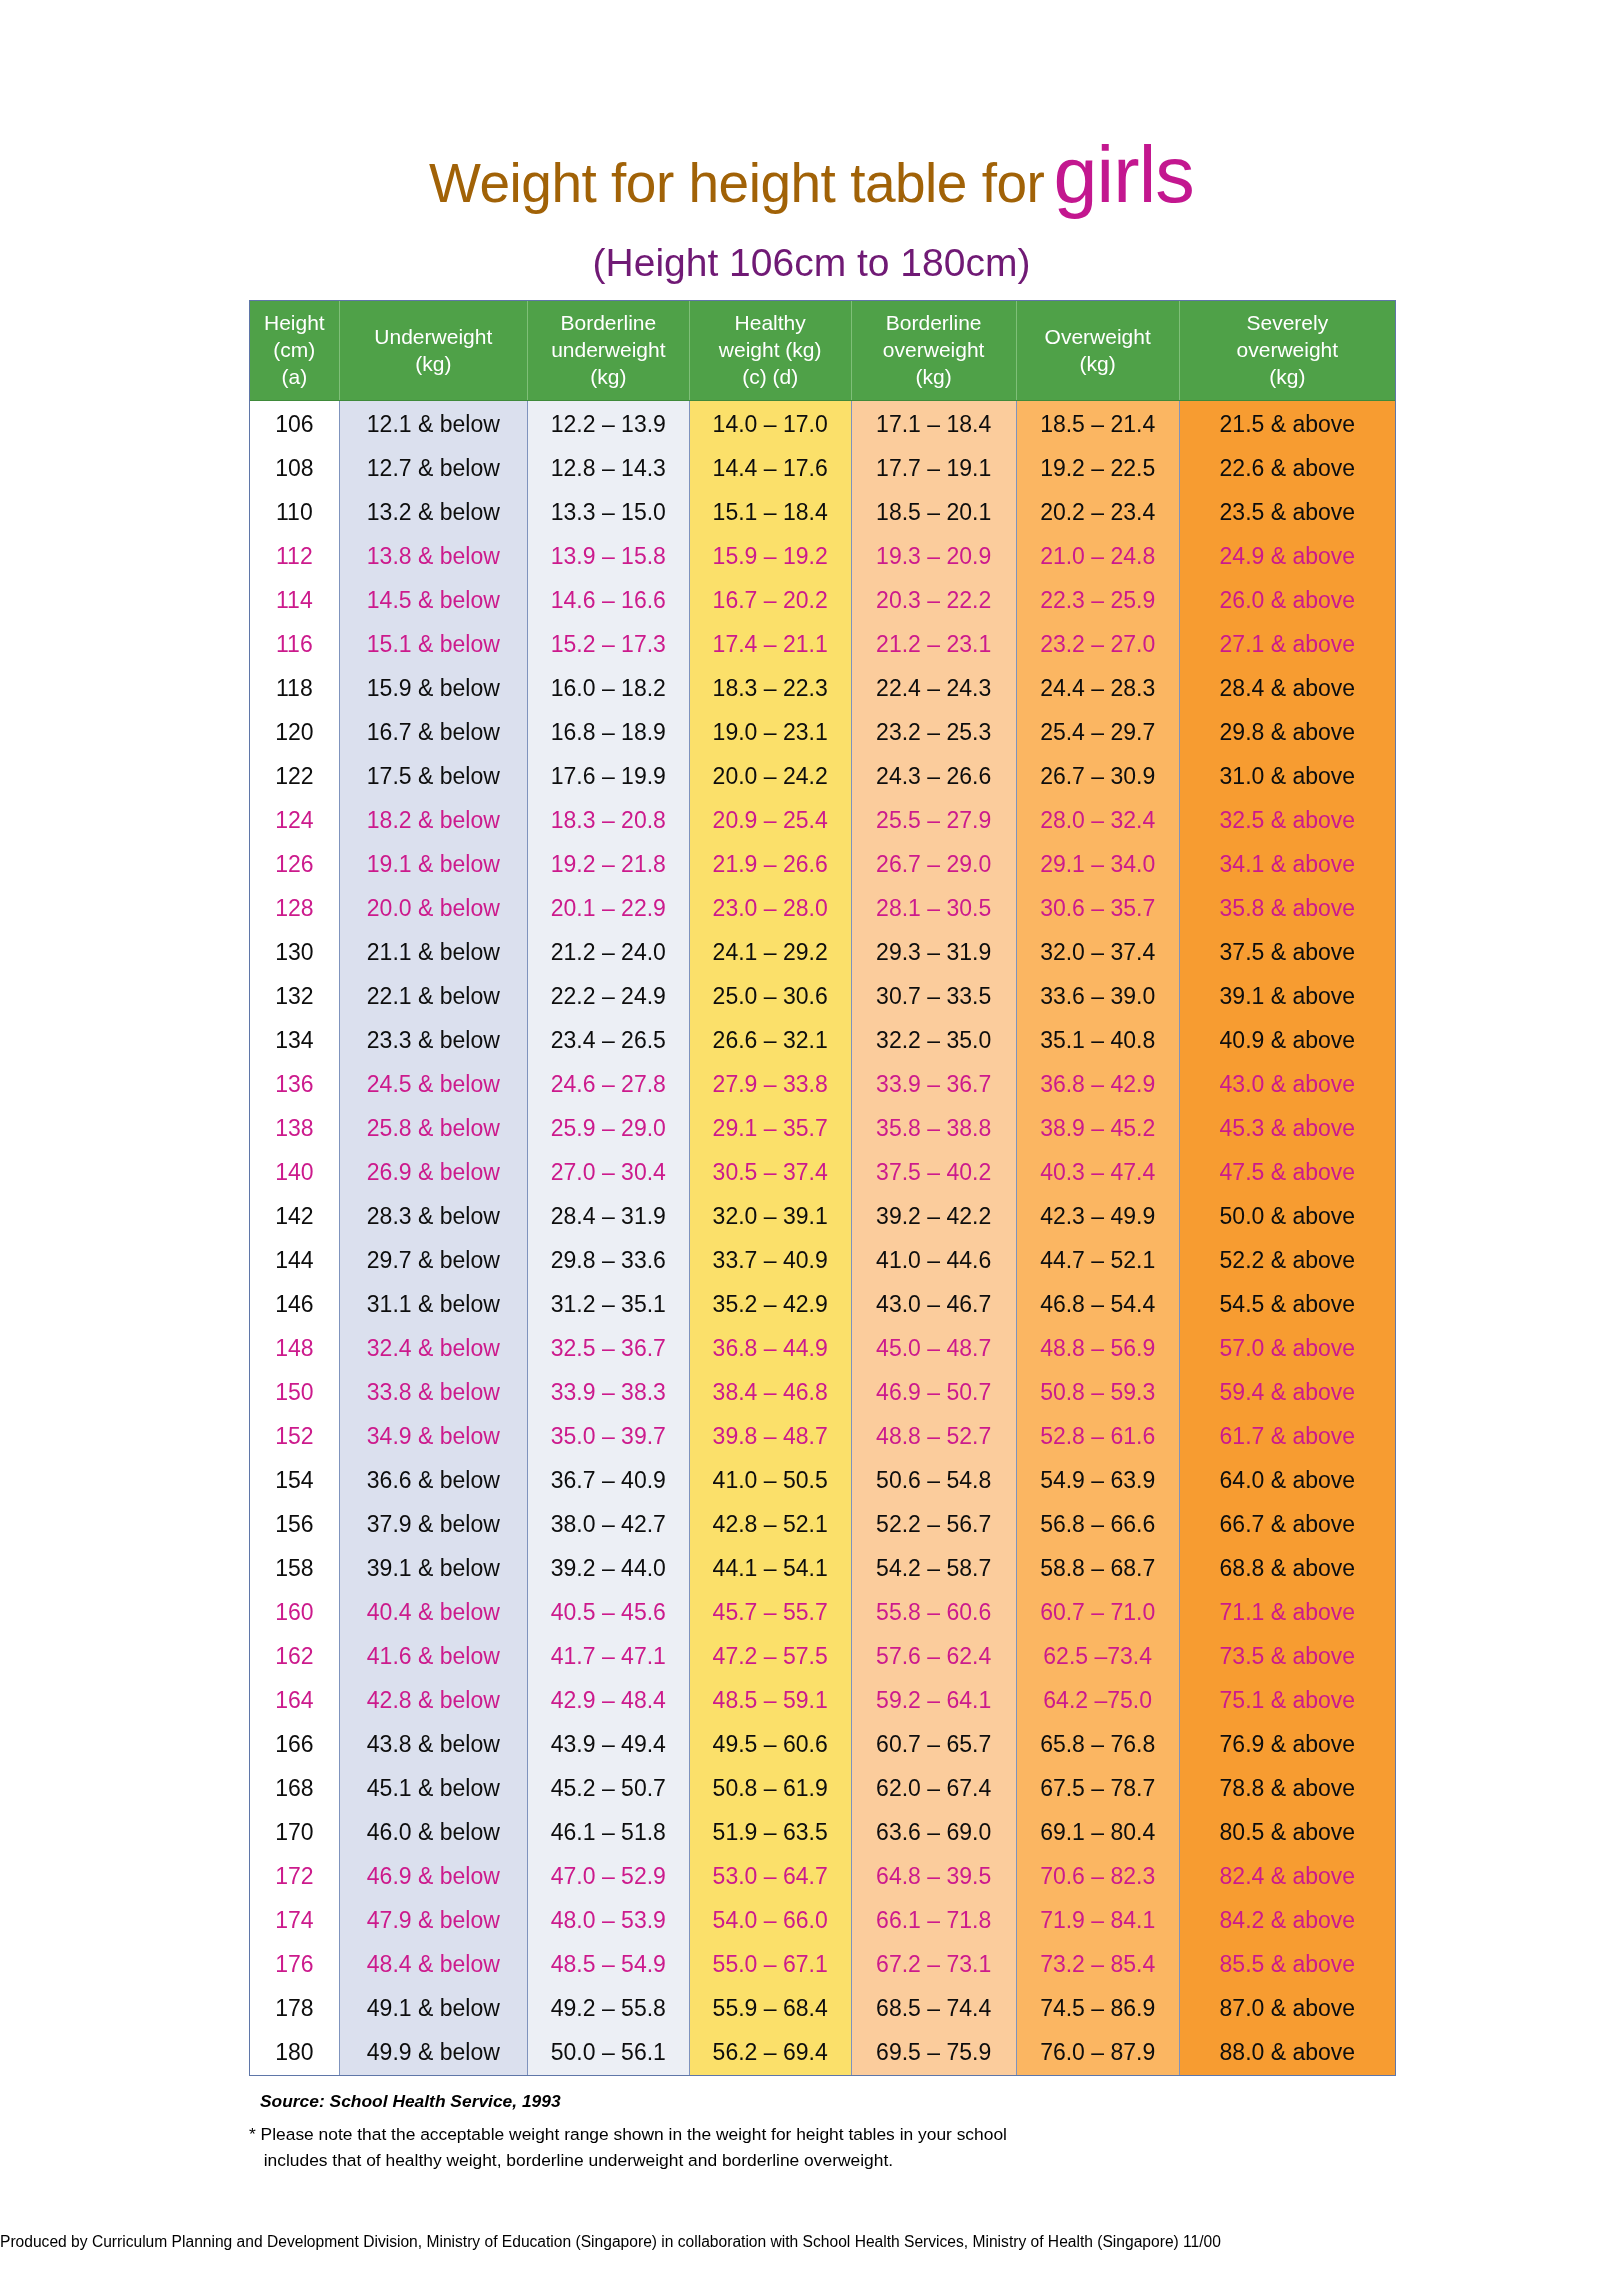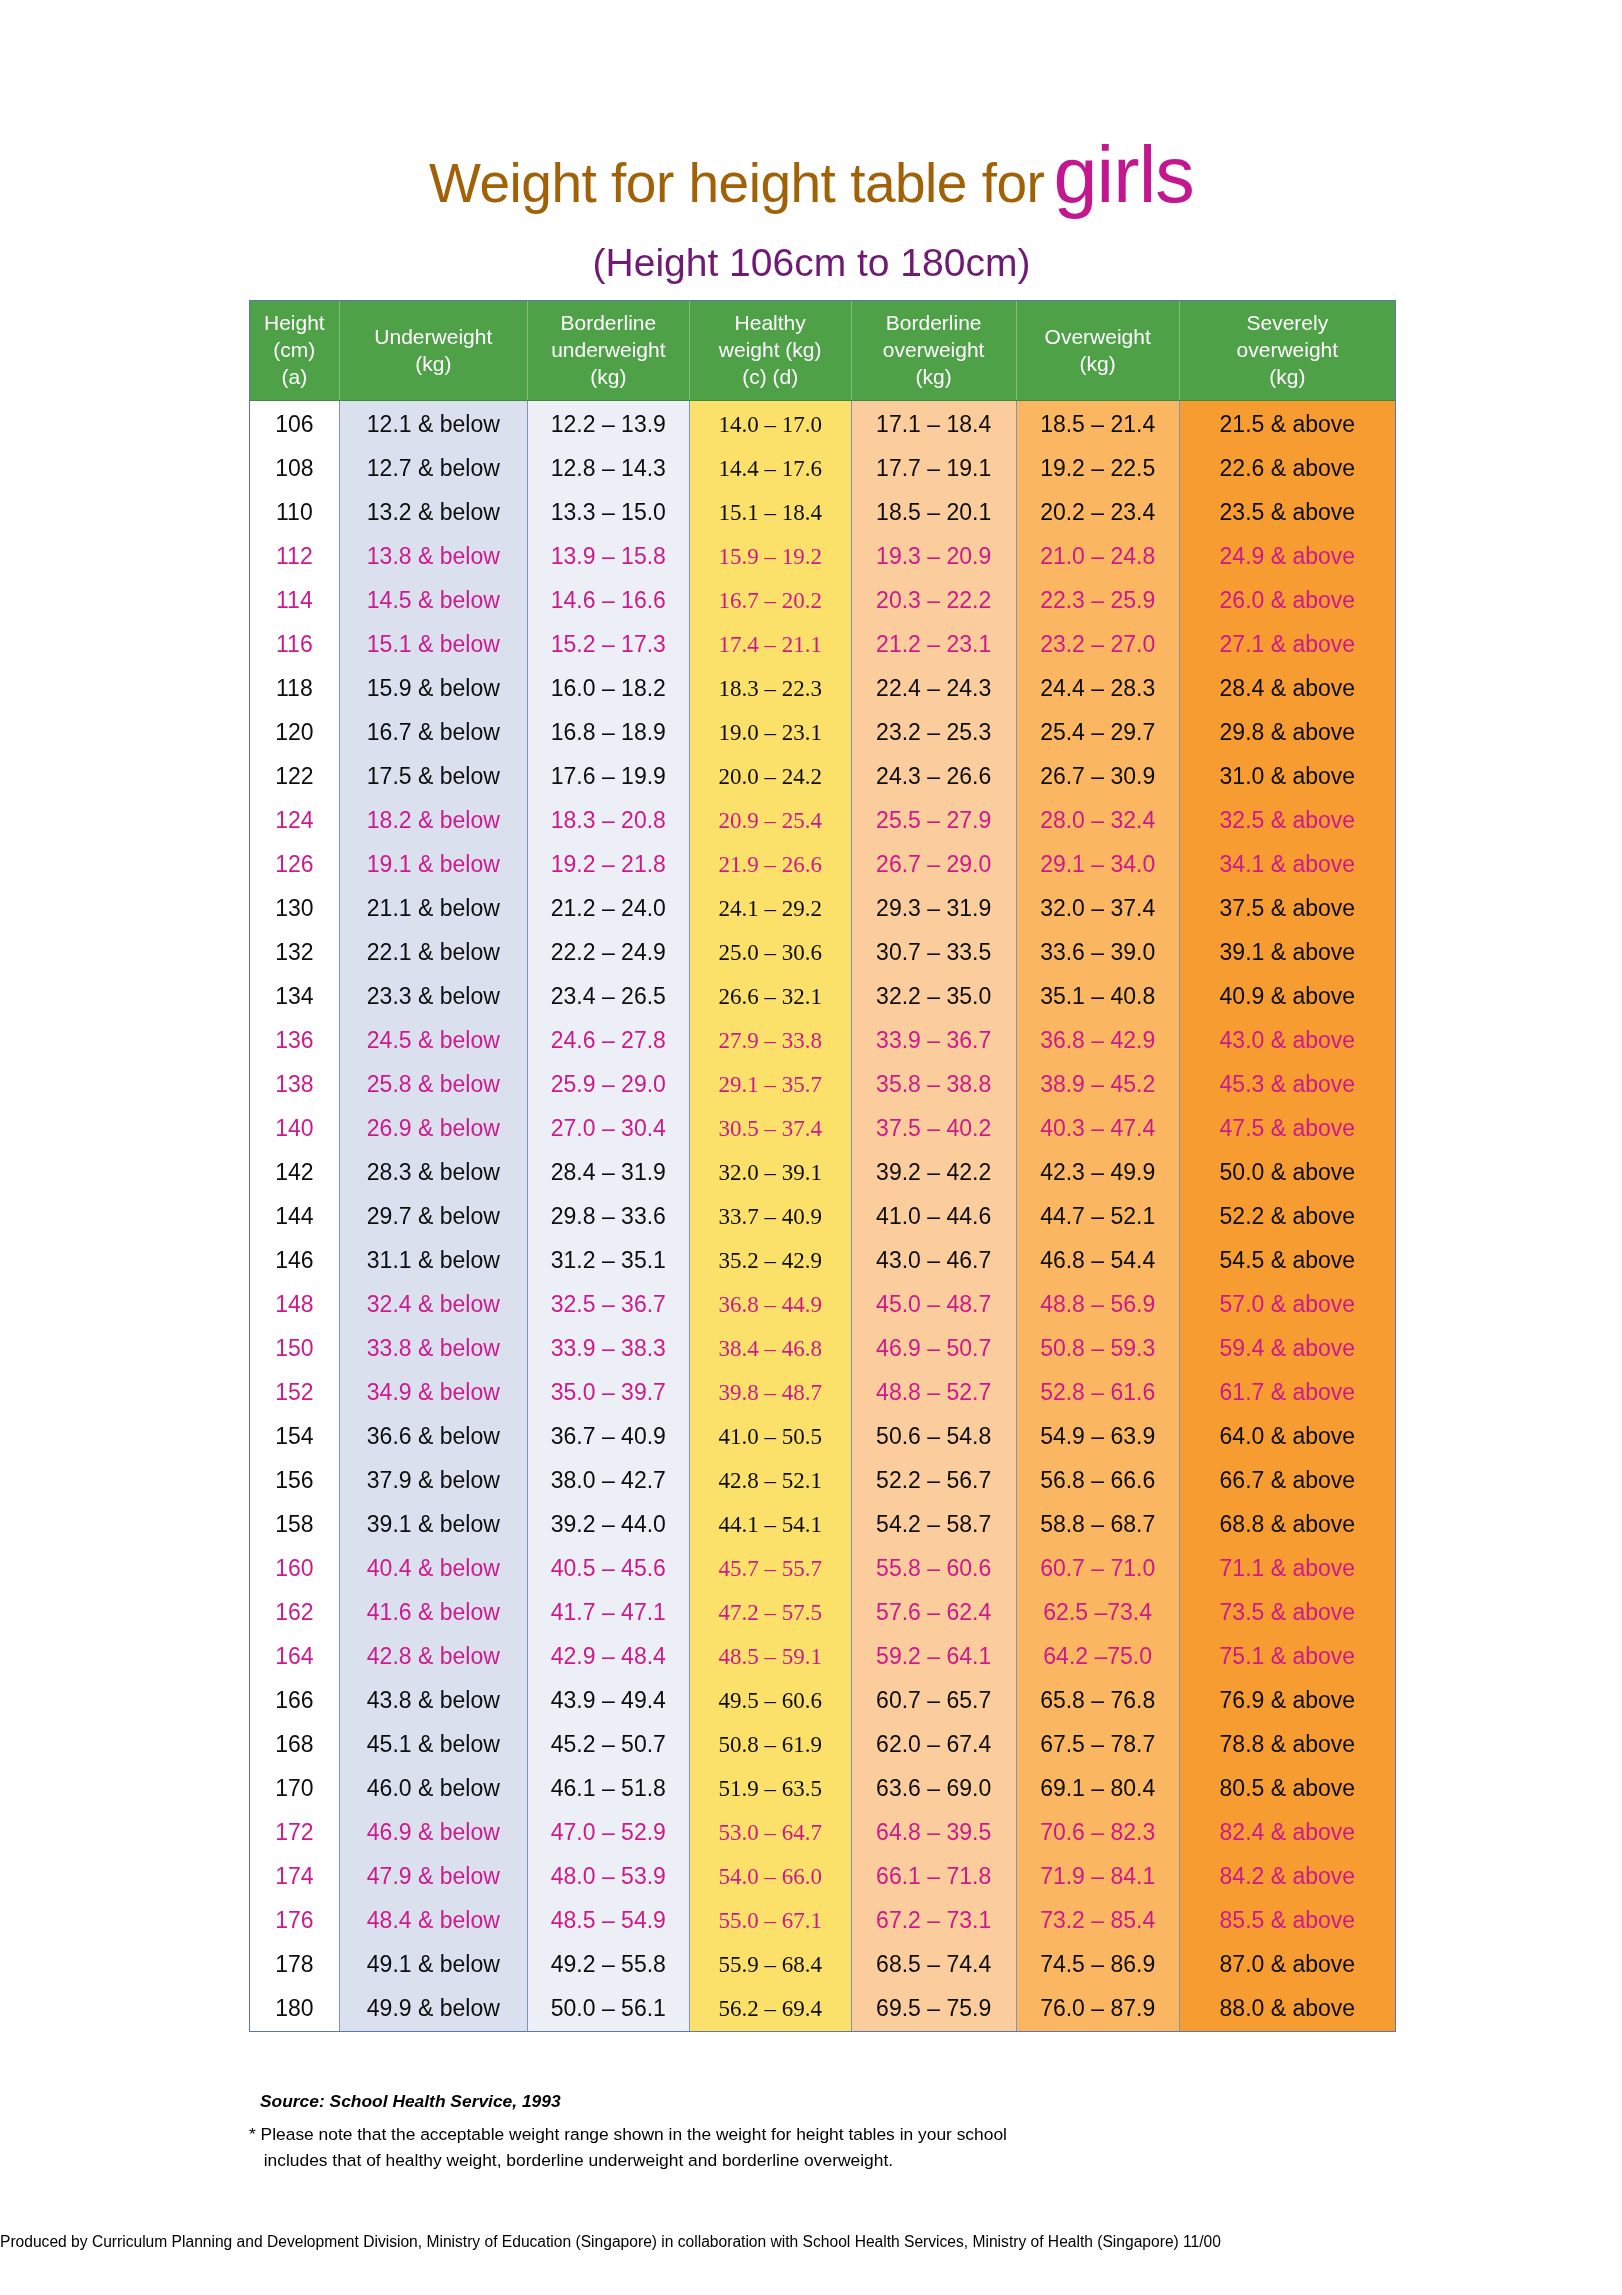--- a/index.html
+++ b/index.html
@@ -112,21 +112,21 @@
   }
   tbody td:last-child { border-right: none; }
   tbody tr td:nth-child(1) { font-size: 23px; }
 
   tbody tr.magenta td { color: #cc1a8c; }
 
   
   tbody td.f0 { background: #ffffff; }
   tbody td.f1 { background: #dbe0ee; }
   tbody td.f2 { background: #eceff5; }
-  tbody td.f3 { background: #fbe06a; font-family: Liberation Serif, serif; }
+  tbody td.f3 { background: #fbe06a; }
   tbody td.f4 { background: #fbcc9c; }
   tbody td.f5 { background: #fbb662; }
   tbody td.f6 { background: #f79c31; }
 
   tbody tr:first-child td { padding-top: 1.8px; }
 
   
 
   
   .source {
@@ -312,20 +312,29 @@
           </tr>
           <tr class="magenta">
             <td class="f0">126</td>
             <td class="f1">19.1 &amp; below</td>
             <td class="f2">19.2 – 21.8</td>
             <td class="f3">21.9 – 26.6</td>
             <td class="f4">26.7 – 29.0</td>
             <td class="f5">29.1 – 34.0</td>
             <td class="f6">34.1 &amp; above</td>
           </tr>
+          <tr class="magenta">
+            <td class="f0">128</td>
+            <td class="f1">20.0 &amp; below</td>
+            <td class="f2">20.1 – 22.9</td>
+            <td class="f3">23.0 – 28.0</td>
+            <td class="f4">28.1 – 30.5</td>
+            <td class="f5">30.6 – 35.7</td>
+            <td class="f6">35.8 &amp; above</td>
+          </tr>
           <tr>
             <td class="f0">130</td>
             <td class="f1">21.1 &amp; below</td>
             <td class="f2">21.2 – 24.0</td>
             <td class="f3">24.1 – 29.2</td>
             <td class="f4">29.3 – 31.9</td>
             <td class="f5">32.0 – 37.4</td>
             <td class="f6">37.5 &amp; above</td>
           </tr>
           <tr>

